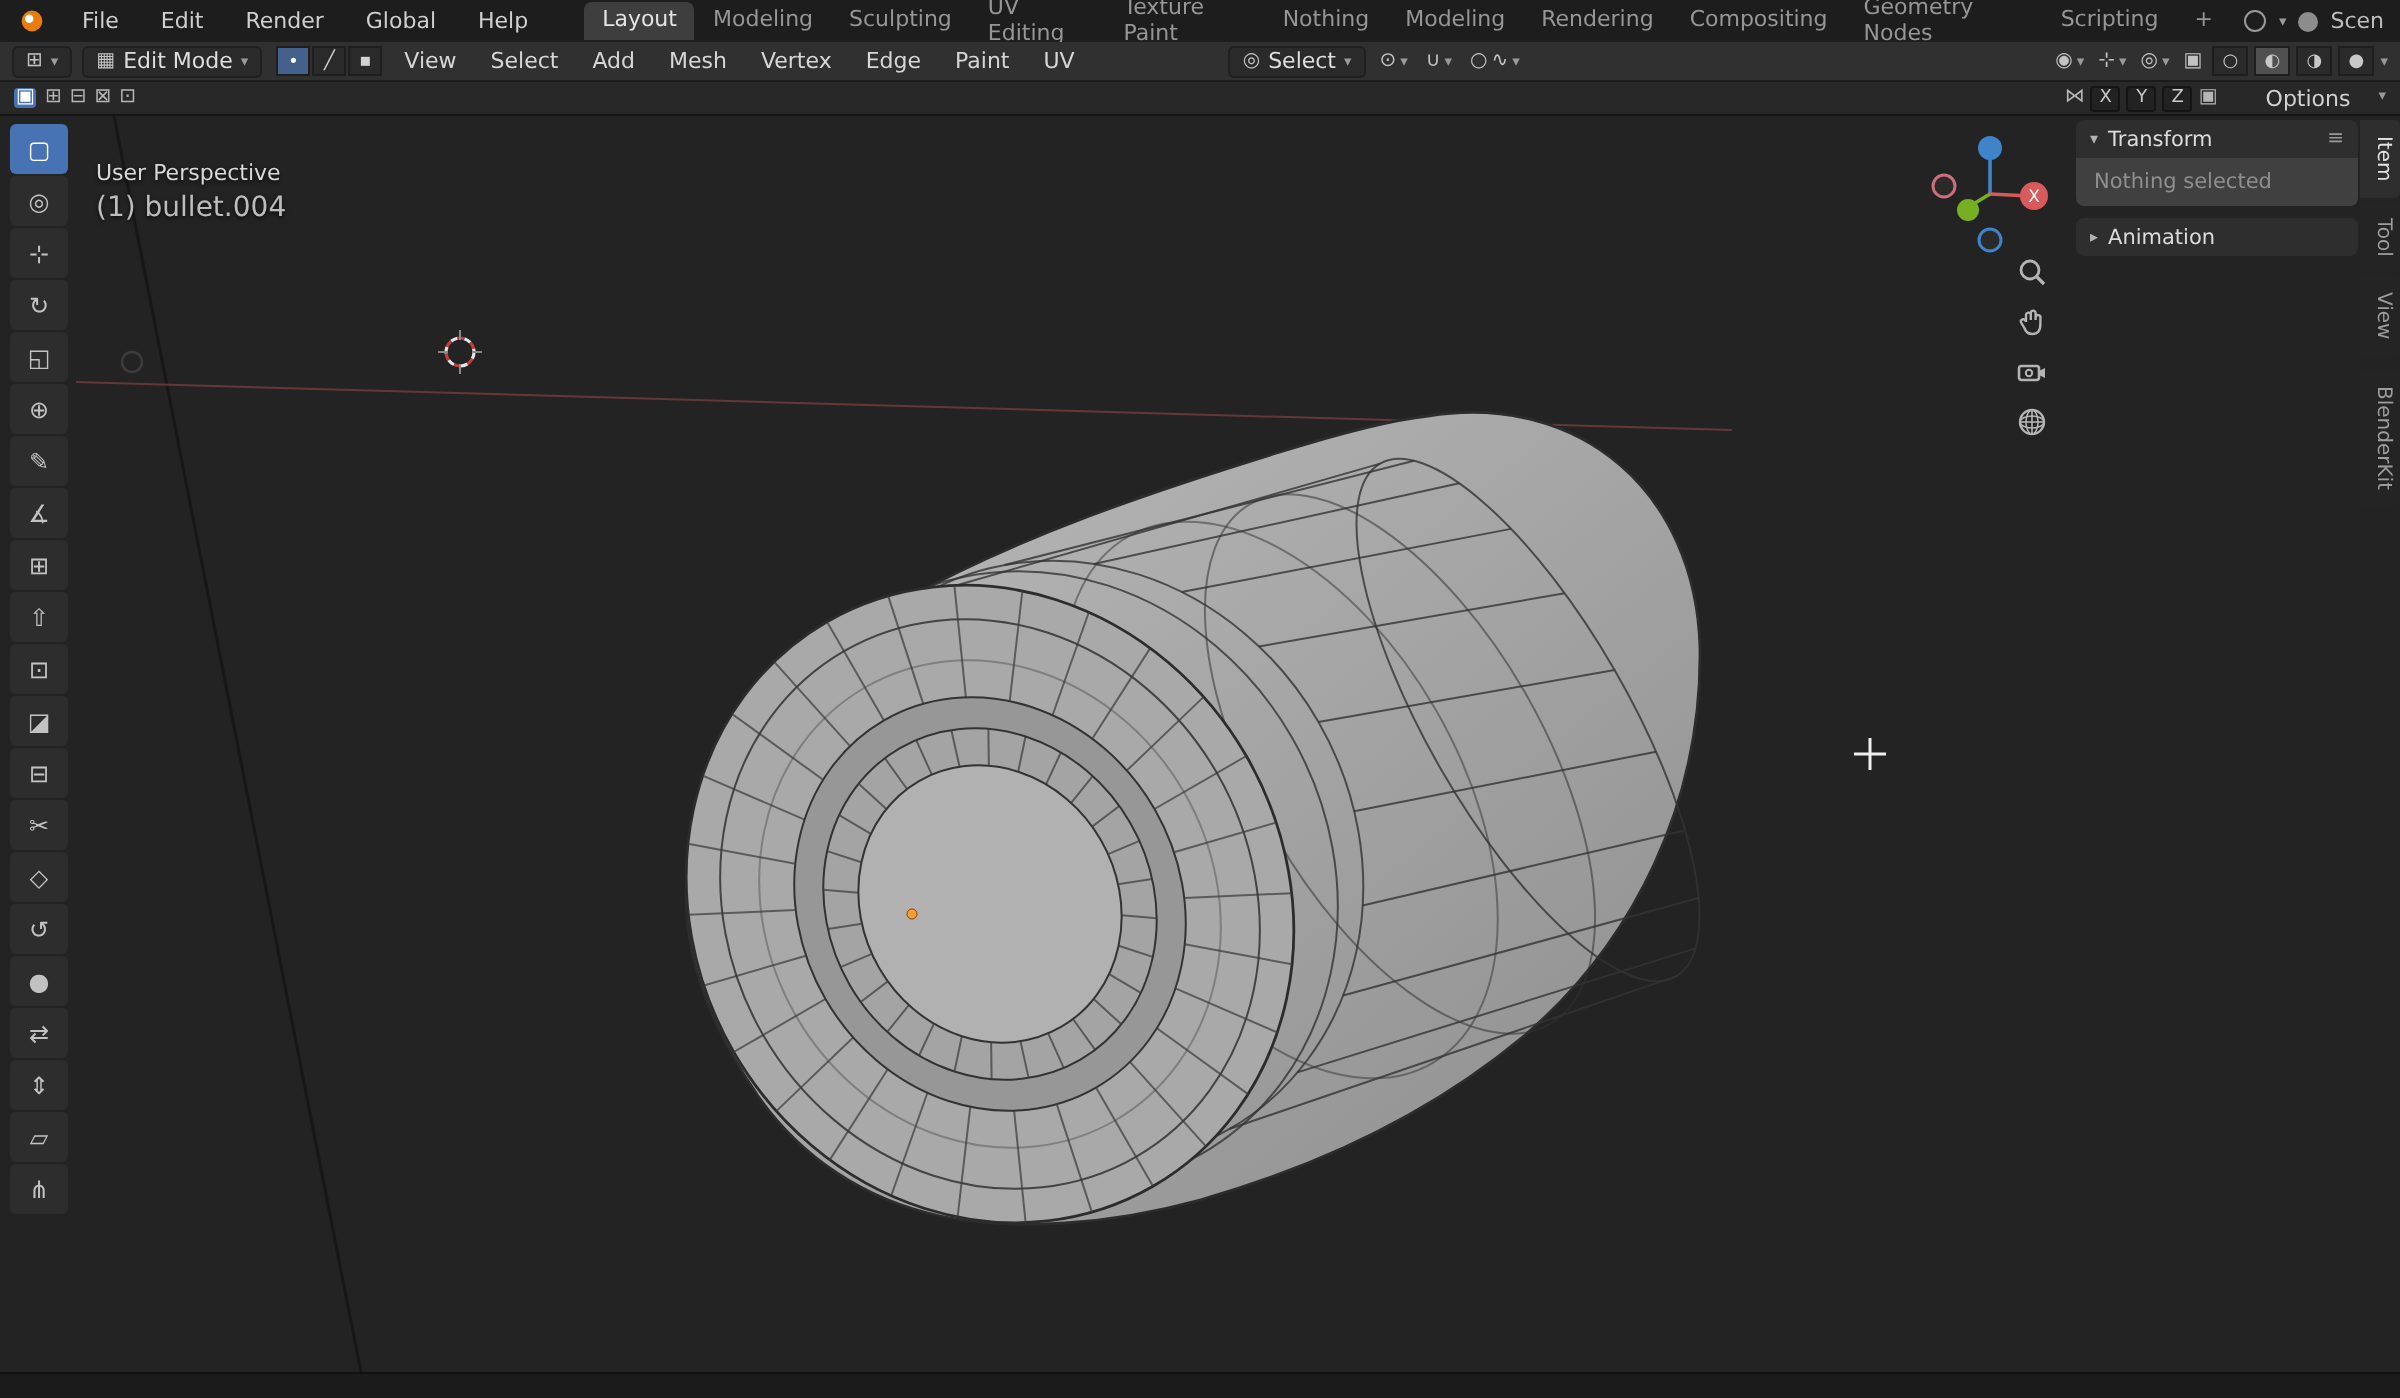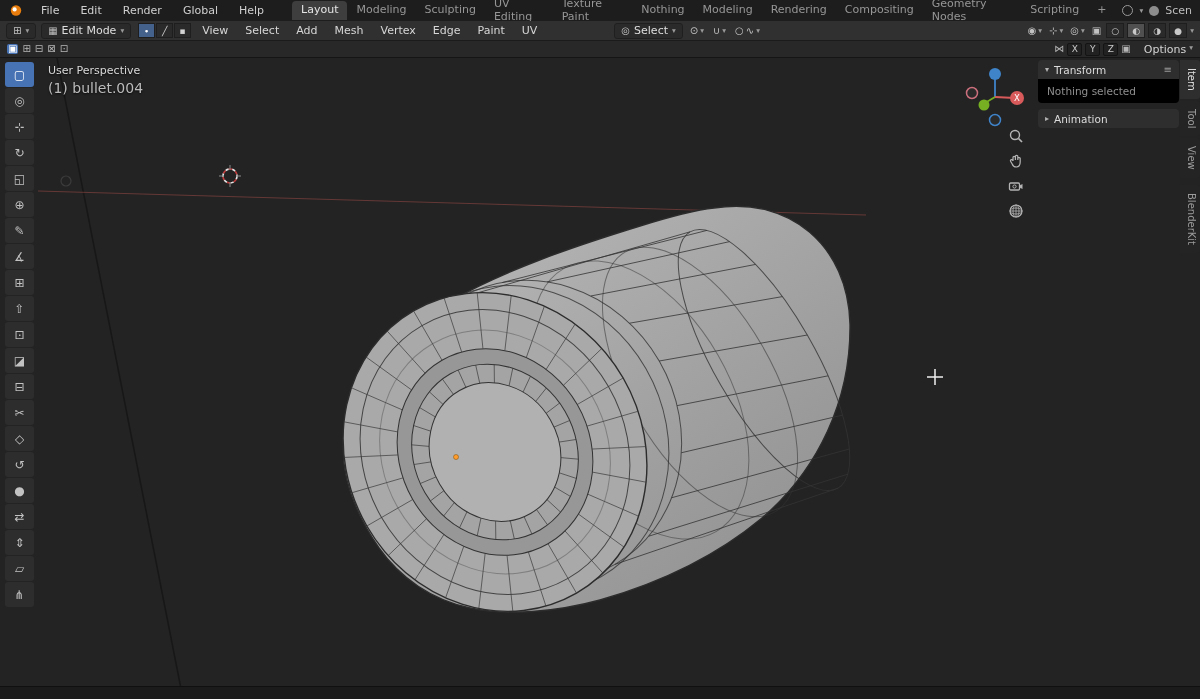--- a/index.html
+++ b/index.html
@@ -38,41 +38,41 @@
   .shade.active{background:#505050}
 
   
   .tool-settings{position:absolute;top:41px;left:0;right:0;height:17px;background:#282828;
                  border-bottom:1px solid #151515;display:flex;align-items:center;padding:0 7px;gap:4px;z-index:6}
   .ts-icon{font-size:10px;color:#b5b5b5;line-height:1}
   .ts-icon.active{color:#fff;background:#4772b3;border-radius:2px;padding:0 1px}
   .ts-right{margin-left:auto;display:flex;align-items:center;gap:3px}
   .axis-btn{width:15px;height:13px;background:#222;border:1px solid #141414;color:#c9c9c9;
             font-size:9px;display:flex;align-items:center;justify-content:center;border-radius:2px}
-  .options{margin-left:10px;color:#d2d2d2;display:flex;align-items:flex-start;gap:3px}
+  .options{margin-left:21px;color:#d2d2d2;display:flex;align-items:flex-start;gap:14px}
 
   
   .left-toolbar{position:absolute;left:5px;top:62px;display:flex;flex-direction:column;gap:1px;z-index:4}
   .tool{width:29px;height:25px;background:#2d2d2d;border-radius:3px;display:flex;align-items:center;
         justify-content:center;color:#c2c2c2;font-size:12px}
   .tool.active{background:#4772b3;color:#fff}
 
   
-  .vp-label{position:absolute;left:48px;top:64px;z-index:3;color:#d9d9d9;font-size:11px;text-shadow:0 1px 2px rgba(0,0,0,.7)}
+  .vp-label{position:absolute;left:48px;top:80px;z-index:3;color:#d9d9d9;font-size:11px;text-shadow:0 1px 2px rgba(0,0,0,.7)}
   .vp-sub{color:#bcbcbc;font-size:14px;margin-top:3px}
   svg#scene{position:absolute;top:0;left:0;z-index:1;pointer-events:none}
   svg.gizmo{position:absolute;left:958px;top:60px;z-index:3}
   .nav-btns{position:absolute;left:1004px;top:125px;display:flex;flex-direction:column;gap:3px;z-index:3}
   .nav-btn{width:24px;height:22px;display:flex;align-items:center;justify-content:center;border-radius:4px}
 
   
   .n-panel{position:absolute;top:60px;right:21px;width:141px;z-index:4;font-size:10.5px}
   .np-header{height:19px;background:#2e2e2e;border-radius:4px 4px 0 0;display:flex;align-items:center;
              gap:5px;padding:0 7px;color:#dcdcdc}
-  .np-body{background:#000000;padding:6px 9px;color:#8f8f8f;border-radius:0 0 4px 4px;margin-bottom:6px}
+  .np-body{background:#404040;padding:6px 9px;color:#8f8f8f;border-radius:0 0 4px 4px;margin-bottom:6px}
   .np-collapsed{height:19px;background:#2e2e2e;border-radius:4px;display:flex;align-items:center;
                 gap:5px;padding:0 7px;color:#dcdcdc}
   .np-burger{margin-left:auto;color:#9a9a9a;font-size:10px}
   .arrow{font-size:8px;color:#b2b2b2}
 
   .n-tabs{position:absolute;top:60px;right:0;width:20px;display:flex;flex-direction:column;gap:2px;z-index:4}
   .vtab{writing-mode:vertical-rl;background:#242424;color:#9c9c9c;font-size:10px;
         padding:8px 3px;border-radius:0 3px 3px 0;text-align:center}
   .vtab.active{background:#2e2e2e;color:#e0e0e0}
   .vtab.blenderkit{margin-top:5px}

